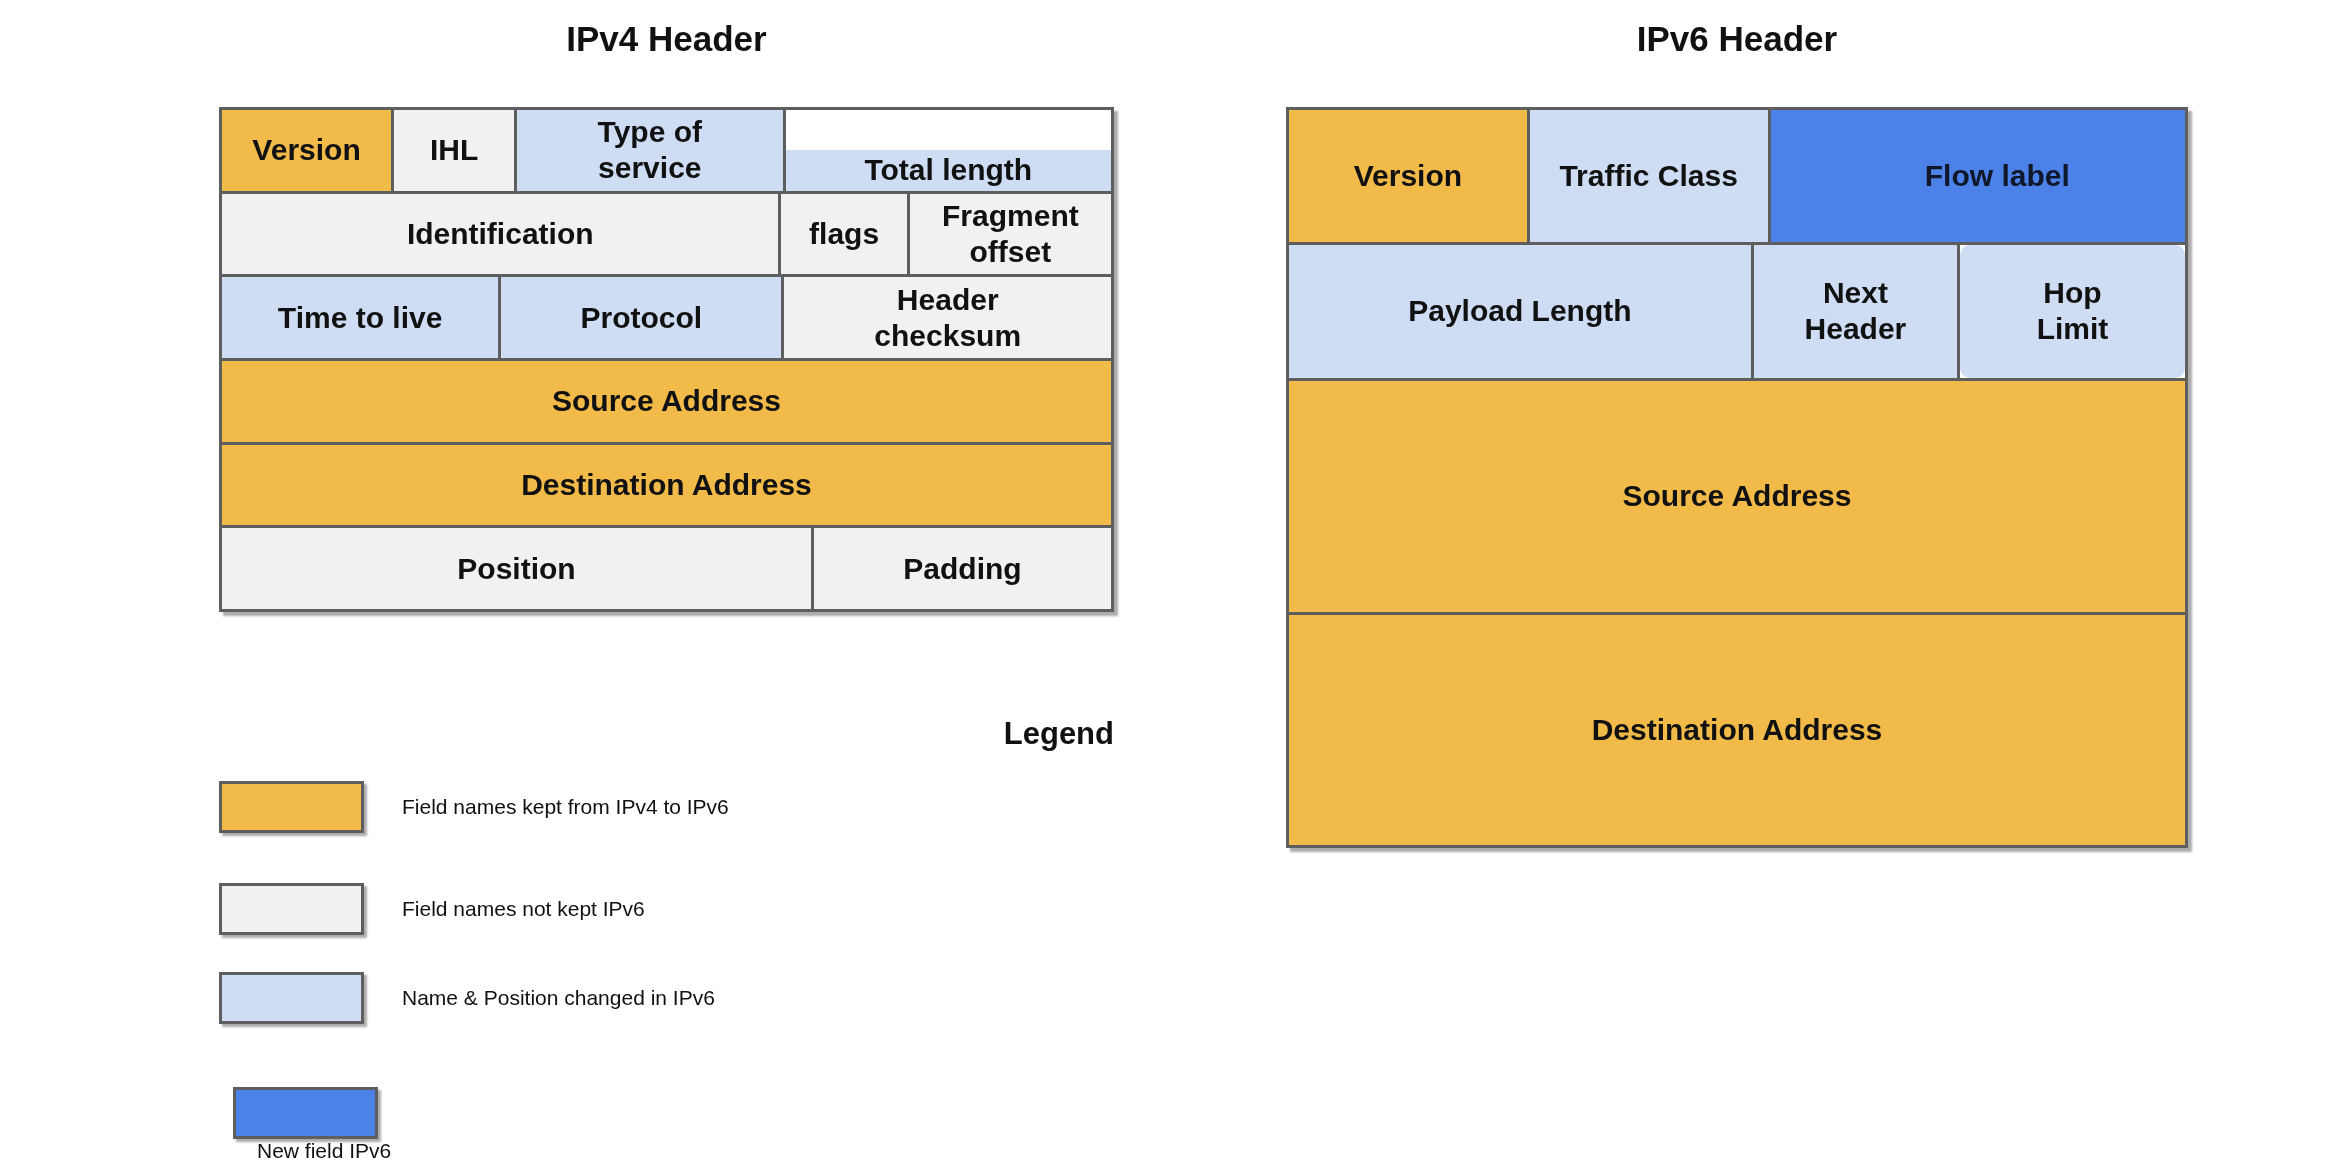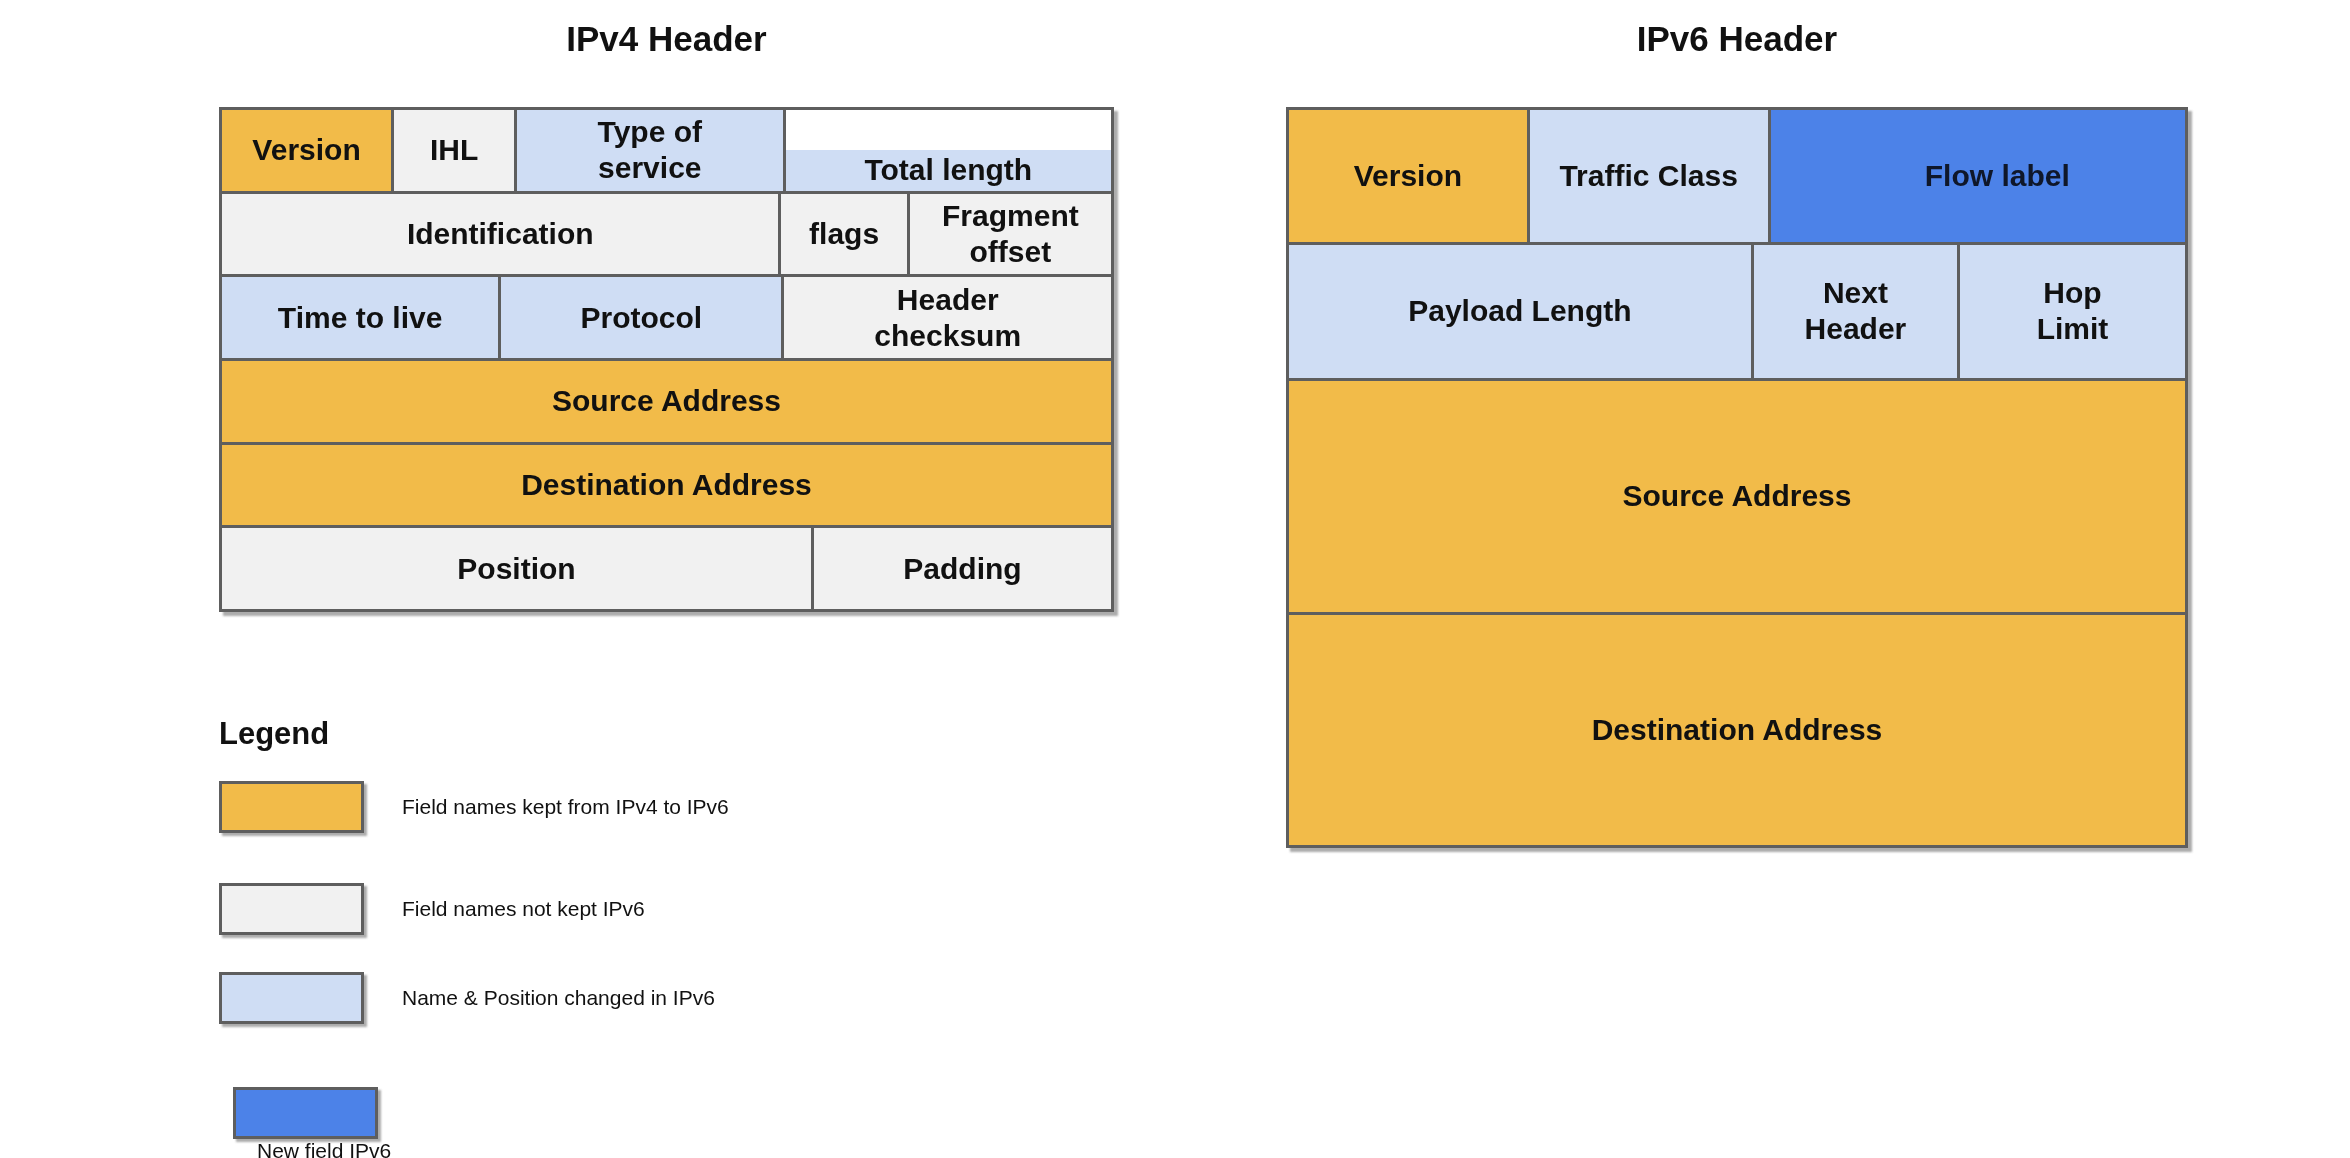--- a/index.html
+++ b/index.html
@@ -56,21 +56,21 @@
     white-space: pre-line;
     box-sizing: border-box;
   }
   .packet-cell:not(:last-child) { border-right: 3px solid var(--border, #5e5e5e); }
 
   .legend-title {
     position: absolute;
     left: 219px;
     top: 715px;
     width: 895px;
-    text-align: left;
+    text-align: right;
     font-size: 31px;
     font-weight: 700;
     line-height: 38px;
   }
   .legend-item {
     position: absolute;
     left: 219px;
     height: 52px;
     display: flex;
     align-items: center;
@@ -132,21 +132,21 @@
   <div class="packet-table" id="ipv6-table">
       <div class="packet-row" style="flex-grow: 135;">
         <div class="packet-cell" style="flex-grow: 252; background: rgb(242, 187, 73);">Version</div>
         <div class="packet-cell" style="flex-grow: 252; background: rgb(207, 221, 244);">Traffic Class</div>
         <div class="packet-cell" style="flex-grow: 398; background: rgb(76, 130, 232); color: #0f172a; padding-left: 39px;">Flow label</div>
       </div>
       <div class="packet-row" style="flex-grow: 135;">
         <div class="packet-cell" style="flex-grow: 468; background: rgb(207, 221, 244);">Payload Length</div>
         <div class="packet-cell" style="flex-grow: 206; background: rgb(207, 221, 244);">Next
 Header</div>
-        <div class="packet-cell" style="flex-grow: 228; background: rgb(207, 221, 244);">Hop
+        <div class="packet-cell" style="flex-grow: 228; background: rgb(207, 221, 244); border-radius: 10px;">Hop
 Limit</div>
       </div>
       <div class="packet-row" style="flex-grow: 236;">
         <div class="packet-cell" style="flex-grow: 902; background: rgb(242, 187, 73);">Source Address</div>
       </div>
       <div class="packet-row" style="flex-grow: 235;">
         <div class="packet-cell" style="flex-grow: 902; background: rgb(242, 187, 73);">Destination Address</div>
       </div>
     </div>
 

